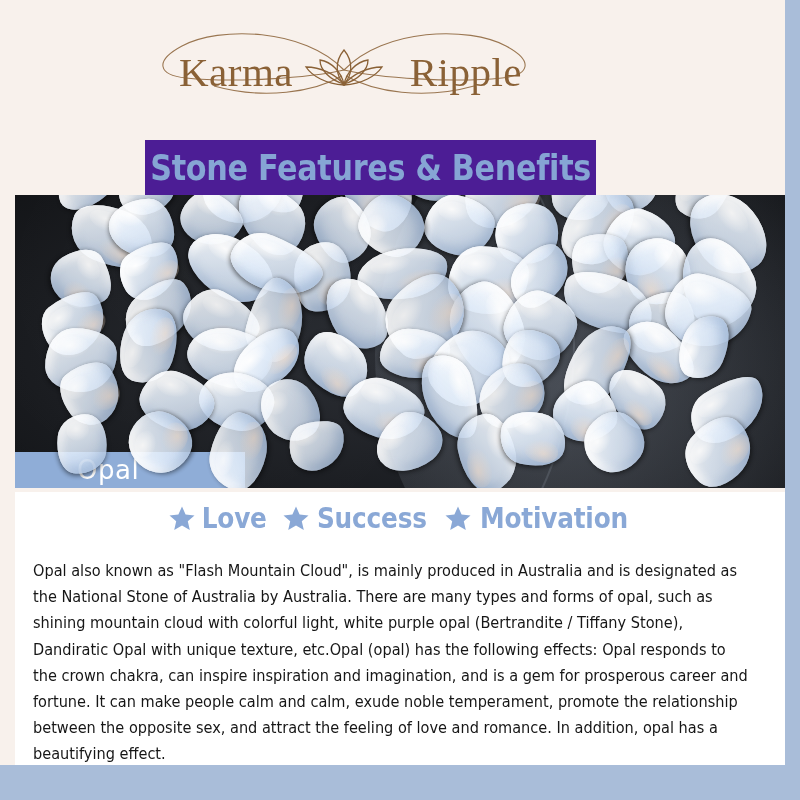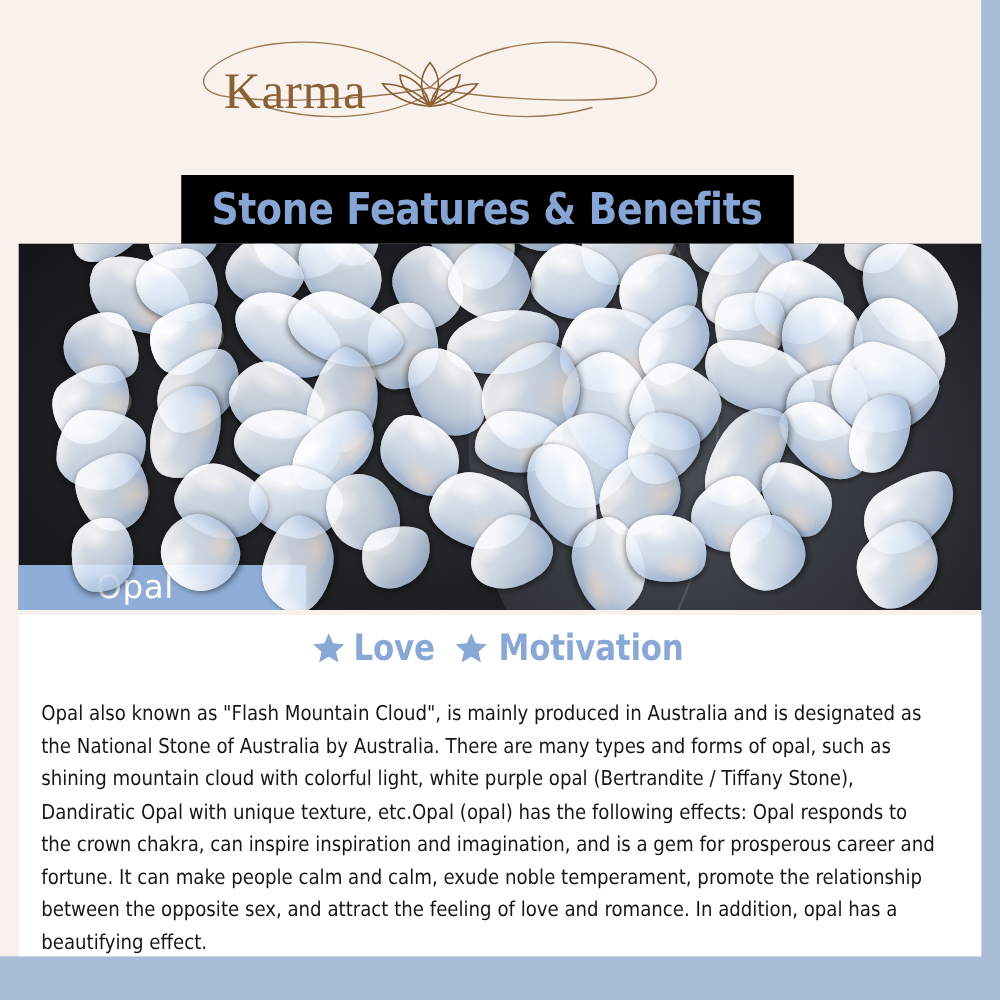--- a/index.html
+++ b/index.html
@@ -40,22 +40,22 @@
     letter-spacing:0.5px;
     position:absolute;
     top:28px;
   }
   .logo-word.left  { left:55px; }
   .logo-word.right { right:42px; }
 
   
   .header-band {
     position:absolute;
-    left:145px; top:140px; width:490px; height:55px;
-    background:#000000;
+    left:145px; top:140px; width:451px; height:55px;
+    background:#4c1d95;
     display:flex; align-items:center; justify-content:center;
   }
   .header-title {
     font-family:"DejaVu Sans Condensed","Liberation Sans", sans-serif;
     font-weight:bold;
     font-size:35px;
     color:#86a5d4;
     letter-spacing:-0.3px;
     white-space:nowrap;
     transform:scaleX(0.96);
@@ -186,20 +186,21 @@
         </g>
         <g fill="none" stroke="#8a6136" stroke-width="1.3">
           <path d="M220 64 C 212 56, 210 42, 220 30 C 230 42, 228 56, 220 64 Z"></path>
           <path d="M220 64 C 206 60, 196 50, 196 40 C 208 42, 217 52, 220 64 Z"></path>
           <path d="M220 64 C 234 60, 244 50, 244 40 C 232 42, 223 52, 220 64 Z"></path>
           <path d="M220 65 C 202 64, 188 56, 182 47 C 196 47, 212 54, 220 65 Z"></path>
           <path d="M220 65 C 238 64, 252 56, 258 47 C 244 47, 228 54, 220 65 Z"></path>
         </g>
       </svg>
       <span class="logo-word left">Karma</span>
+      <span class="logo-word right">Ripple</span>
     </div>
   </div>
 
   <div class="header-band">
     <span class="header-title">Stone Features &amp; Benefits</span>
   </div>
 
   <div class="photo">
     <div class="bowl"></div>
     <div class="bowl-rim"></div>
@@ -289,20 +290,26 @@
       <div class="keyword">
         <svg class="kw-star" width="28" height="27" viewBox="0 0 28 27">
           <path d="M14,1.5 L17.6,9.6 L26.5,10.4 L19.8,16.3 L21.8,25 L14,20.4 L6.2,25 L8.2,16.3 L1.5,10.4 L10.4,9.6 Z" fill="#8aa8d6"></path>
         </svg>
         <span class="kw-label">Love</span>
       </div>
       <div class="keyword">
         <svg class="kw-star" width="28" height="27" viewBox="0 0 28 27">
           <path d="M14,1.5 L17.6,9.6 L26.5,10.4 L19.8,16.3 L21.8,25 L14,20.4 L6.2,25 L8.2,16.3 L1.5,10.4 L10.4,9.6 Z" fill="#8aa8d6"></path>
         </svg>
+        <span class="kw-label">Success</span>
+      </div>
+      <div class="keyword">
+        <svg class="kw-star" width="28" height="27" viewBox="0 0 28 27">
+          <path d="M14,1.5 L17.6,9.6 L26.5,10.4 L19.8,16.3 L21.8,25 L14,20.4 L6.2,25 L8.2,16.3 L1.5,10.4 L10.4,9.6 Z" fill="#8aa8d6"></path>
+        </svg>
         <span class="kw-label">Motivation</span>
       </div>
     </div>
 
   <div class="body-panel">
     <p class="body-text">Opal also known as "Flash Mountain Cloud", is mainly produced in Australia and is designated as the National Stone of Australia by Australia. There are many types and forms of opal, such as shining mountain cloud with colorful light, white purple opal (Bertrandite / Tiffany Stone), Dandiratic Opal with unique texture, etc.Opal (opal) has the following effects: Opal responds to the crown chakra, can inspire inspiration and imagination, and is a gem for prosperous career and fortune. It can make people calm and calm, exude noble temperament, promote the relationship between the opposite sex, and attract the feeling of love and romance. In addition, opal has a beautifying effect.</p>
   </div>
 
 </div>
 

